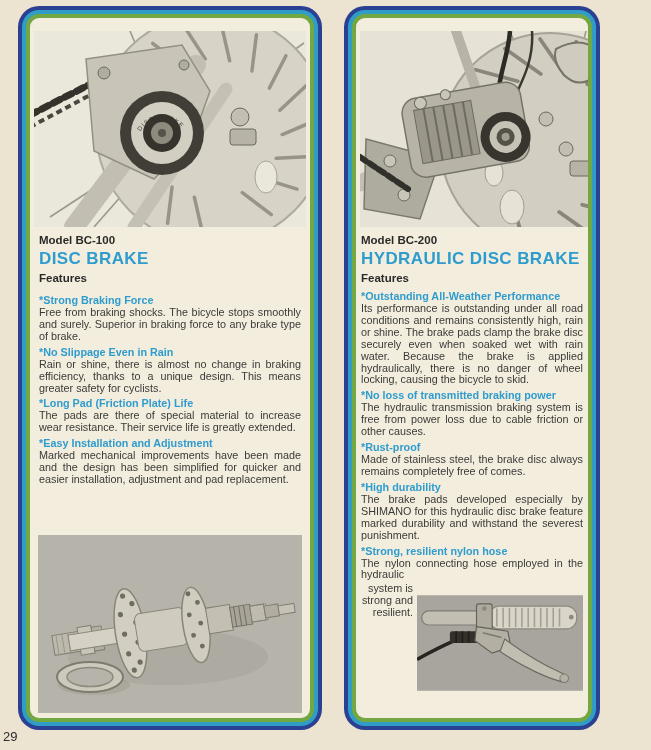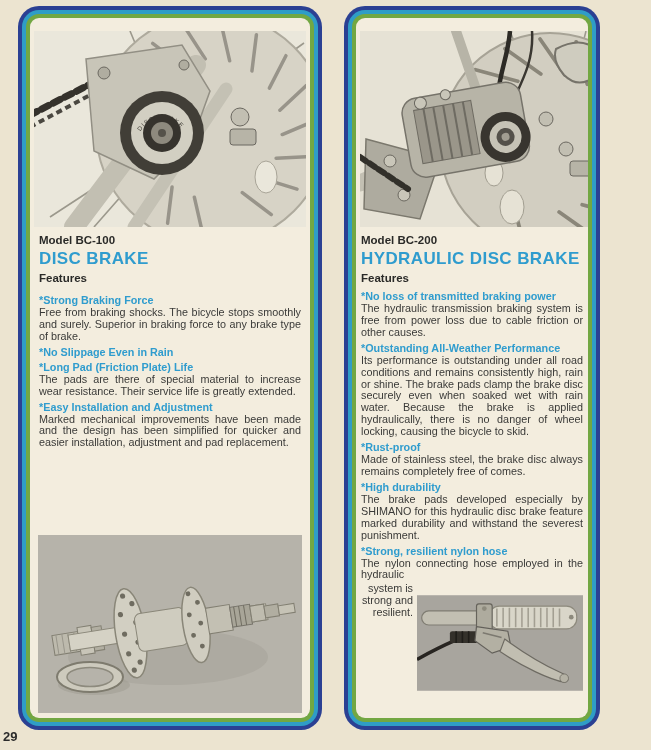--- a/index.html
+++ b/index.html
@@ -21,21 +21,21 @@
   .feat-label{font-weight:bold;font-size:11.5px;line-height:13px;color:#2a2a28;margin:3px 9px 2px;}
   .features{margin:4px 9px;}
   .panel-right .features{margin:0 5px;}
   .panel-right .model,.panel-right .title,.panel-right .feat-label{margin-left:5px;margin-right:5px;}
   .feat-title{font-weight:bold;font-size:10.8px;line-height:12px;color:#2f9cce;margin:3px 0 1px;}
   .feat-body{font-size:10.8px;line-height:11.9px;color:#3a3a38;text-align:justify;}
   .photo-bottom-left{display:block;margin:auto 8px 0;}
   .hose-row{display:flex;margin-top:1px;}
   .hose-col{width:52px;flex:0 0 52px;text-align:right;padding-top:1px;}
   .hose-photo{display:block;margin-left:4px;}
-  .page-number{position:absolute;left:3px;top:729px;font-weight:bold;font-size:13px;color:#2b2b2b;}
+  .page-number{position:absolute;left:3px;top:729px;font-weight:normal;font-size:13px;color:#2b2b2b;}
 </style>
 </head>
 <body>
 
 <div class="panel-outer panel-left">
  <div class="panel-c2">
   <div class="panel-c3">
    <div class="panel-in">
 
     <svg class="photo-top" width="272" height="196" viewBox="0 0 272 196">
@@ -108,20 +108,21 @@
     <div class="title">DISC BRAKE</div>
     <div class="feat-label">Features</div>
 
     <div class="features">
       <div>
         <div class="feat-title">*Strong Braking Force</div>
         <div class="feat-body">Free from braking shocks. The bicycle stops smoothly and surely. Superior in braking force to any brake type of brake.</div>
       </div>
       <div>
         <div class="feat-title">*No Slippage Even in Rain</div>
+        <div class="feat-body">Rain or shine, there is almost no change in braking efficiency, thanks to a unique design. This means greater safety for cyclists.</div>
       </div>
       <div>
         <div class="feat-title">*Long Pad (Friction Plate) Life</div>
         <div class="feat-body">The pads are there of special material to increase wear resistance. Their service life is greatly extended.</div>
       </div>
       <div>
         <div class="feat-title">*Easy Installation and Adjustment</div>
         <div class="feat-body">Marked mechanical improvements have been made and the design has been simplified for quicker and easier installation, adjustment and pad replacement.</div>
       </div>
     </div>
@@ -249,26 +250,26 @@
       </g>
       <path d="M196,18 q26,-14 42,2 q10,12 -4,26 q-16,12 -30,-2 q-12,-14 -8,-26 z" fill="#cfccbf" stroke="#76736a" stroke-width="2"></path>
     </svg>
 
     <div class="model">Model BC-200</div>
     <div class="title">HYDRAULIC DISC BRAKE</div>
     <div class="feat-label">Features</div>
 
     <div class="features">
       <div>
+        <div class="feat-title">*Outstanding All-Weather Performance</div>
+        <div class="feat-body">Its performance is outstanding under all road conditions and remains consistently high, rain or shine. The brake pads clamp the brake disc securely even when soaked wet with rain water. Because the brake is applied hydraulically, there is no danger of wheel locking, causing the bicycle to skid.</div>
+      </div>
+      <div>
         <div class="feat-title">*No loss of transmitted braking power</div>
         <div class="feat-body">The hydraulic transmission braking system is free from power loss due to cable friction or other causes.</div>
-      </div>
-      <div>
-        <div class="feat-title">*Outstanding All-Weather Performance</div>
-        <div class="feat-body">Its performance is outstanding under all road conditions and remains consistently high, rain or shine. The brake pads clamp the brake disc securely even when soaked wet with rain water. Because the brake is applied hydraulically, there is no danger of wheel locking, causing the bicycle to skid.</div>
       </div>
       <div>
         <div class="feat-title">*Rust-proof</div>
         <div class="feat-body">Made of stainless steel, the brake disc always remains completely free of comes.</div>
       </div>
       <div>
         <div class="feat-title">*High durability</div>
         <div class="feat-body">The brake pads developed especially by SHIMANO for this hydraulic disc brake feature marked durability and withstand the severest punishment.</div>
       </div>
       <div>

